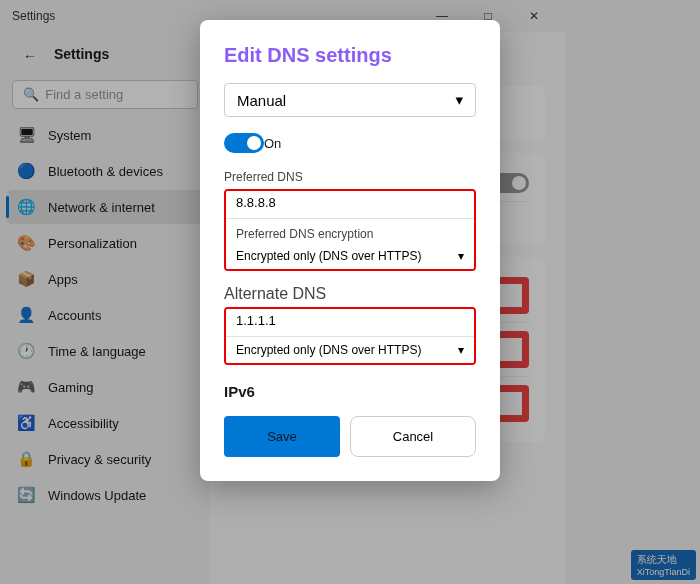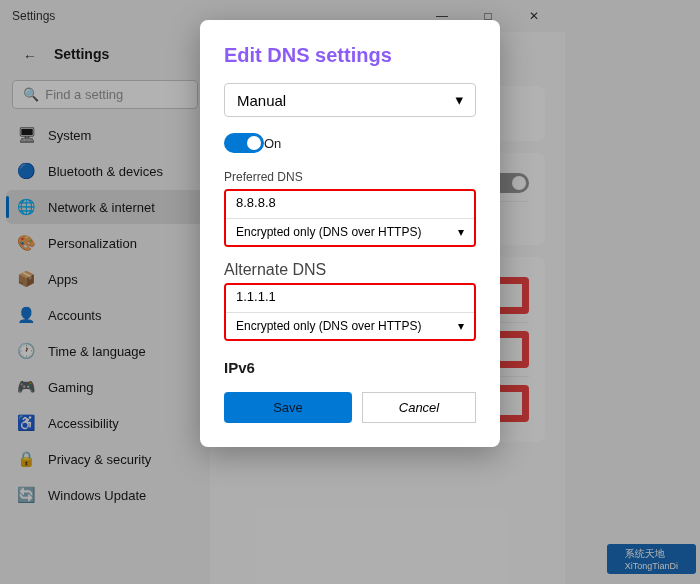--- a/index.html
+++ b/index.html
@@ -225,26 +225,26 @@
 
     .link-blue {
       color: #0078d4;
       font-size: 13px;
       cursor: pointer;
     }
 
     
     .watermark {
       position: absolute;
-      bottom: 10px;
+      bottom: 4px;
       right: 4px;
       background: #1a6dba;
       color: white;
       font-size: 10px;
-      padding: 3px 18px;
+      padding: 3px 6px;
       border-radius: 3px;
       z-index: 5;
     }
 
     
     .modal-overlay {
       position: absolute;
       top: 0; left: 0; right: 0; bottom: 0;
       background: rgba(0,0,0,0.3);
       display: flex;
@@ -372,27 +372,26 @@
       background: #0078d4;
       color: #0f172a;
       border: none;
       border-radius: 4px;
       font-size: 13px;
       cursor: pointer;
     }
 
     .btn-cancel {
       flex: 1;
-      padding: 0;
+      padding: 12px;
       background: white;
       border: 1px solid #ccc;
-      border-radius: 0;
-      font-size: 13px;
-      cursor: pointer;
-      font-style: italic;
+      border-radius: 8px;
+      font-size: 13px;
+      cursor: pointer;
     }
 
     .ipv6-section-title {
       font-size: 15px;
       font-weight: 600;
       color: #1a1a1a;
       margin-top: 10px;
       padding-top: 4px;
     }
   </style>
@@ -530,20 +529,21 @@
     <div class="toggle-row">
       <div class="toggle-on"></div>
       <span class="toggle-label">On</span>
     </div>
 
     <div style="margin-bottom:4px;">
       <span style="font-size:12px;color:#444;">Preferred DNS</span>
     </div>
     <div class="dns-field-group">
       <input class="dns-input" type="text" value="8.8.8.8" style="">
+      <div class="encryption-label">Preferred DNS encryption</div>
       <div class="encryption-dropdown">
         <span>Encrypted only (DNS over HTTPS)</span>
         <span>▾</span>
       </div>
     </div>
 
     <div style="margin-bottom:4px;">
       <span style="font-size:16px;color:#444;text-align:right;">Alternate DNS</span>
     </div>
     <div class="dns-field-group">

